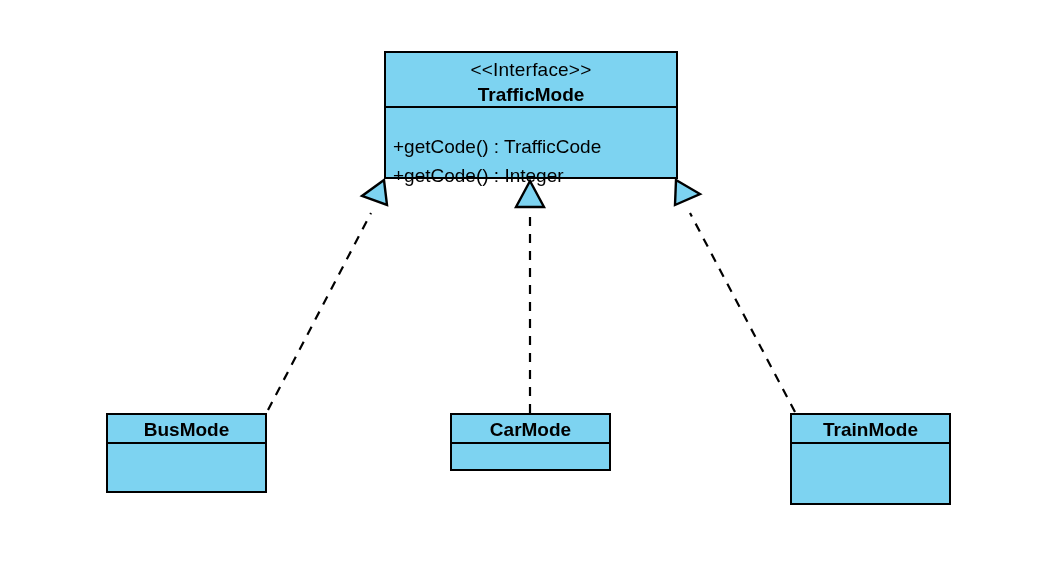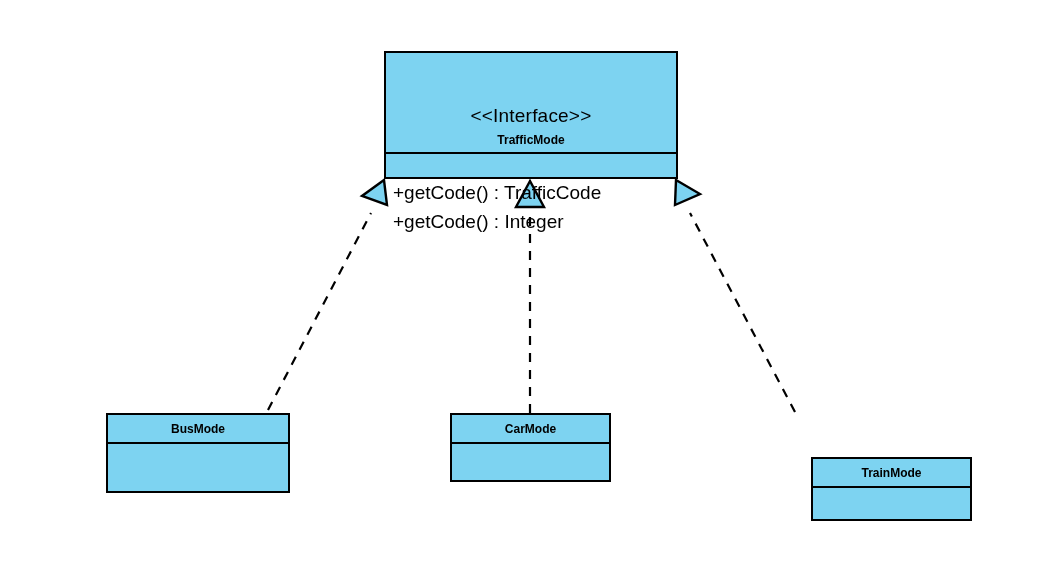--- a/index.html
+++ b/index.html
@@ -43,29 +43,28 @@
     background: var(--node-fill);
     border: 2.5px solid var(--node-border);
   }
   .node-header {
     border-bottom: 2.5px solid var(--node-border);
     text-align: center;
   }
   .iface-header {
     height: 55px;
     padding-top: 4px;
-    margin-top: 46px;
   }
   .stereotype {
     font-size: 19px;
     line-height: 25px;
     letter-spacing: 0.2px;
   }
   .node-title {
-    font-size: 12px;
+    font-size: 19px;
     font-weight: bold;
     line-height: 25px;
   }
   .iface-body {
     padding: 24px 6px 0 7px;
   }
   .method {
     font-size: 19px;
     line-height: 29px;
     white-space: nowrap;
@@ -96,34 +95,34 @@
     <div class="node-header iface-header">
       <div class="stereotype">&lt;&lt;Interface&gt;&gt;</div>
       <div class="node-title">TrafficMode</div>
     </div>
     <div class="iface-body">
       <div class="method">+getCode() : TrafficCode</div>
       <div class="method">+getCode() : Integer</div>
     </div>
   </div>
 
-  <div class="node" style="left:106px; top:413px; width:184px; height:80px;">
+  <div class="node" style="left:106px; top:413px; width:161px; height:80px;">
     <div class="node-header class-header">
       <div class="node-title">BusMode</div>
     </div>
     <div class="class-body"></div>
   </div>
 
-  <div class="node" style="left:450px; top:413px; width:161px; height:69px;">
+  <div class="node" style="left:450px; top:413px; width:161px; height:58px;">
     <div class="node-header class-header">
       <div class="node-title">CarMode</div>
     </div>
     <div class="class-body"></div>
   </div>
 
-  <div class="node" style="left:811px; top:413px; width:161px; height:64px;margin-top:44px;">
+  <div class="node" style="left:790px; top:413px; width:161px; height:92px;">
     <div class="node-header class-header">
       <div class="node-title">TrainMode</div>
     </div>
     <div class="class-body"></div>
   </div>
 
 </div>
 
 </body></html>

